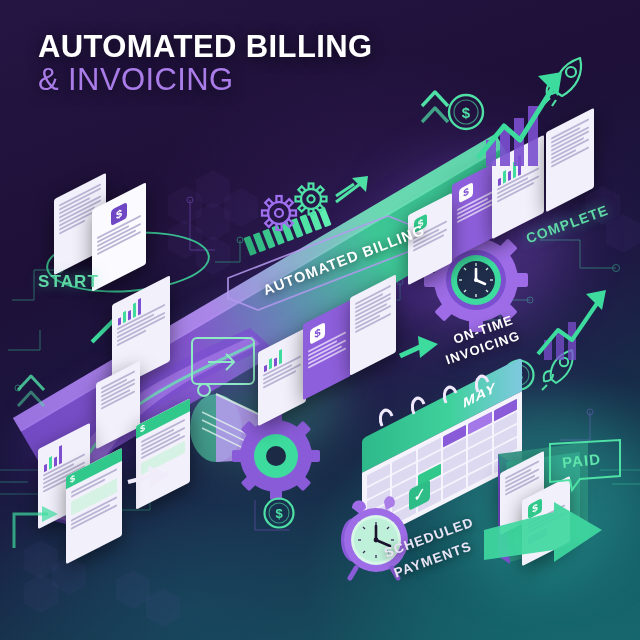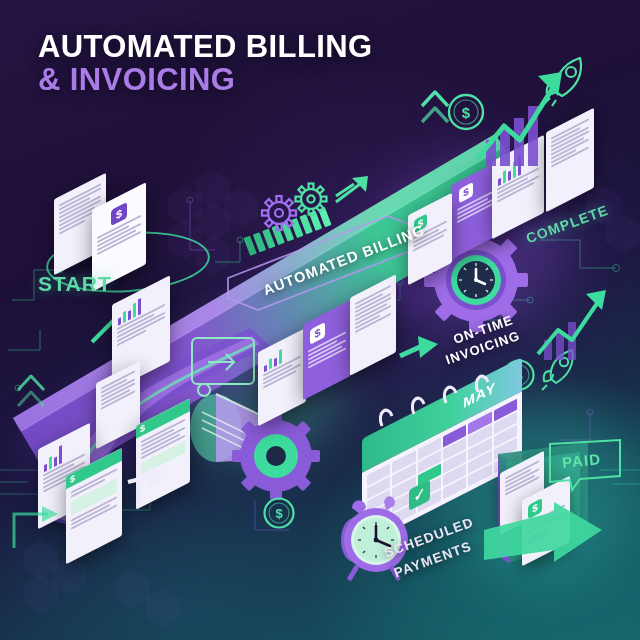--- a/index.html
+++ b/index.html
@@ -18,21 +18,21 @@
   .hexwrap{position:absolute;inset:0;opacity:.5;}
   .hex{position:absolute;width:34px;height:39px;background:rgba(120,95,190,.13);
        clip-path:polygon(50% 0%,100% 25%,100% 75%,50% 100%,0% 75%,0% 25%);}
   .circuit{position:absolute;inset:0;}
   .glow{position:absolute;border-radius:50%;filter:blur(26px);pointer-events:none;}
 
   
   .header{position:absolute;left:38px;top:30px;z-index:40;}
   .t1{font-size:31px;font-weight:bold;color:#ffffff;letter-spacing:.4px;line-height:1.08;
       text-shadow:0 2px 14px rgba(0,0,0,.6);}
-  .t2{font-size:31px;font-weight:bold;color:#a97ce8;letter-spacing:.4px;line-height:1.12;
+  .t2{font-size:31px;font-weight:normal;color:#a97ce8;letter-spacing:.4px;line-height:1.12;
       text-shadow:0 2px 14px rgba(0,0,0,.6);}
   .t3{font-size:14.5px;color:#e3dcf2;margin-top:9px;letter-spacing:.2px;}
 
   
   .iso{position:absolute;transform-origin:50% 50%;}
   .lbl{position:absolute;font-weight:bold;letter-spacing:1.1px;white-space:nowrap;z-index:38;}
 
   
   .belt{position:absolute;width:560px;height:64px;left:20px;top:430px;
         background:linear-gradient(90deg,#7b4fd0 0%,#8b5ad8 35%,#3fd49a 72%,#35c98f 100%);
@@ -144,21 +144,21 @@
     <div style="width:16px;height:16px;background:#6f46c4;border-radius:3px;margin:10px auto 4px;">
       <div style="color:#fff;font-size:11px;font-weight:bold;text-align:center;line-height:16px">$</div>
     </div>
     <div class="bar"></div>
       <div class="bar" style="width:60%"></div>
       <div class="bar"></div>
     <div class="bar" style="width:72%"></div>
       <div class="bar"></div>
   </div>
 
-  <div class="lbl" style="left:38px;top:272px;font-size:21px;color:#5fd8a6;text-shadow:0 0 12px rgba(60,220,160,.5)">START</div>
+  <div class="lbl" style="left:38px;top:272px;font-size:17px;color:#5fd8a6;text-shadow:0 0 12px rgba(60,220,160,.5)">START</div>
 
   <svg style="position:absolute;left:88px;top:296px" width="60" height="50">
     <path d="M4 46 L38 12" stroke="#3ddb9e" stroke-width="4" fill="none"></path>
     <path d="M30 6 L46 4 L44 20 Z" fill="#3ddb9e"></path>
   </svg>
 
   <div class="doc iso" style="left:112px;top:290px;width:58px;height:86px;transform:skewY(-27deg)">
     <div class="chartbox" style="margin-top:8px">
       <i style="height:7px"></i>
         <i style="height:11px;background:#3ddb9e"></i>

